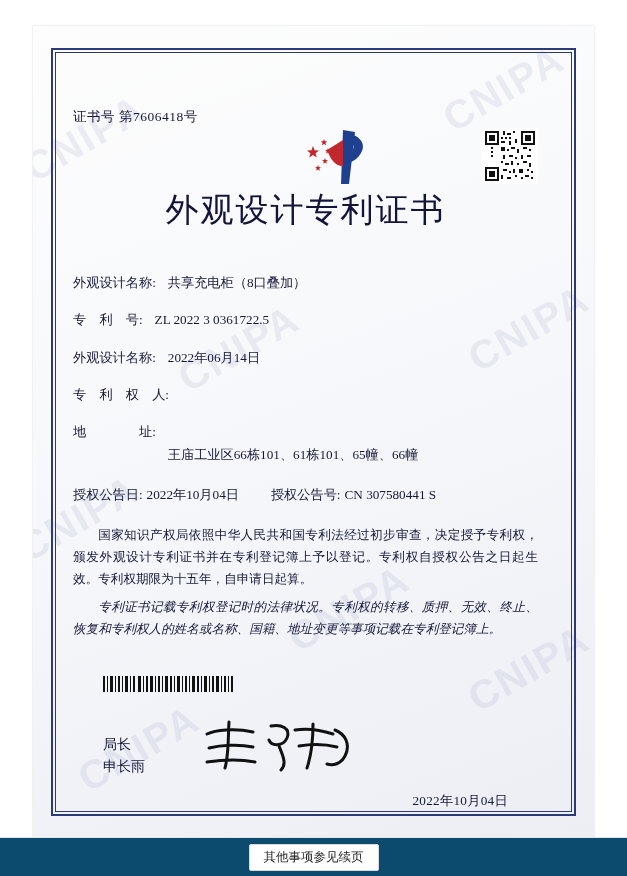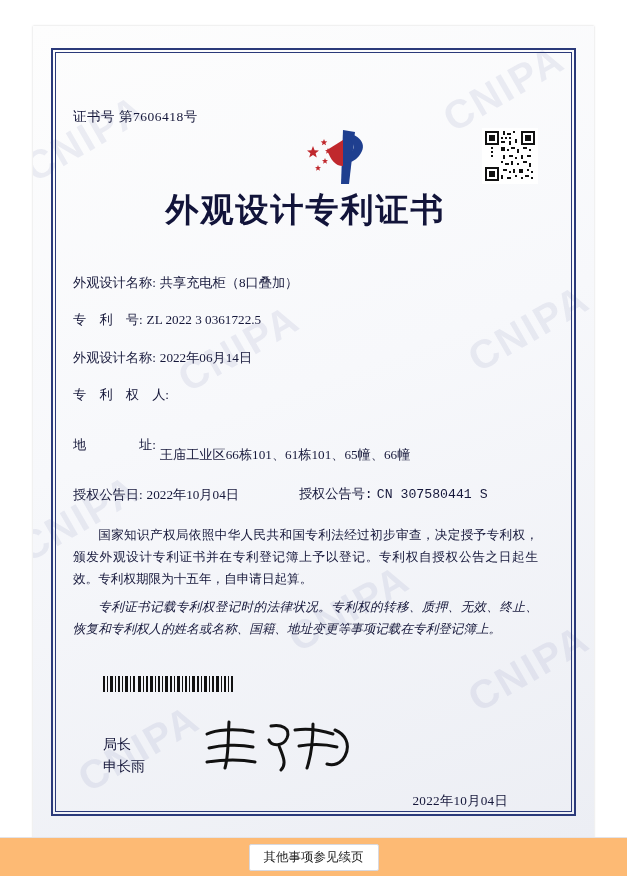--- a/index.html
+++ b/index.html
@@ -98,52 +98,53 @@
     width: 56px;
     height: 56px;
     background: #fff;
   }
   .qr svg { display:block; }
 
   .title {
     margin: 62px 0 0 0;
     text-align: center;
     font-size: 33px;
-    font-weight: bold;
+    font-weight: normal;
     letter-spacing: 2px;
     color: #12143a;
     font-family: "Liberation Serif", serif;
   }
 
   .fields {
     margin-top: 42px;
     font-size: 13.2px;
     line-height: 1.2;
     color: #15173a;
   }
   .row {
     display: flex;
-    align-items: center;
+    align-items: flex-start;
     margin-bottom: 21.5px;
+    gap: 8px;
   }
   .lbl {
     flex: 0 0 auto;
     white-space: nowrap;
   }
   .val {
     flex: 1 1 auto;
     margin-left: 4px;
   }
   .row.addr .val { line-height: 1.55; }
   .row.twocol {
     display: flex;
     justify-content: flex-start;
   }
   .inline-group { display: flex; }
-  .inline-group.second { margin-left: 60px; font-family: Liberation Mono, monospace; }
+  .inline-group.second { margin-left: 24px; }
 
   .para {
     margin-top: 8px;
     font-size: 12.6px;
     line-height: 1.75;
     text-indent: 2em;
     color: #15173a;
     text-align: justify;
   }
   .para.second { margin-top: 6px; font-style: italic; }
@@ -189,21 +190,21 @@
     letter-spacing: 0.3px;
   }
 
   
   .footer-bar {
     position: absolute;
     left: 0;
     right: 0;
     bottom: 0;
     height: 38px;
-    background: #fdba74;
+    background: #0c4a6e;
     border-top: 1px solid #e3e3e8;
     display: flex;
     align-items: center;
     justify-content: center;
   }
   .footer-tab {
     background: #ffffff;
     border: 1px solid #d8d8de;
     border-radius: 2px;
     padding: 4px 14px;

